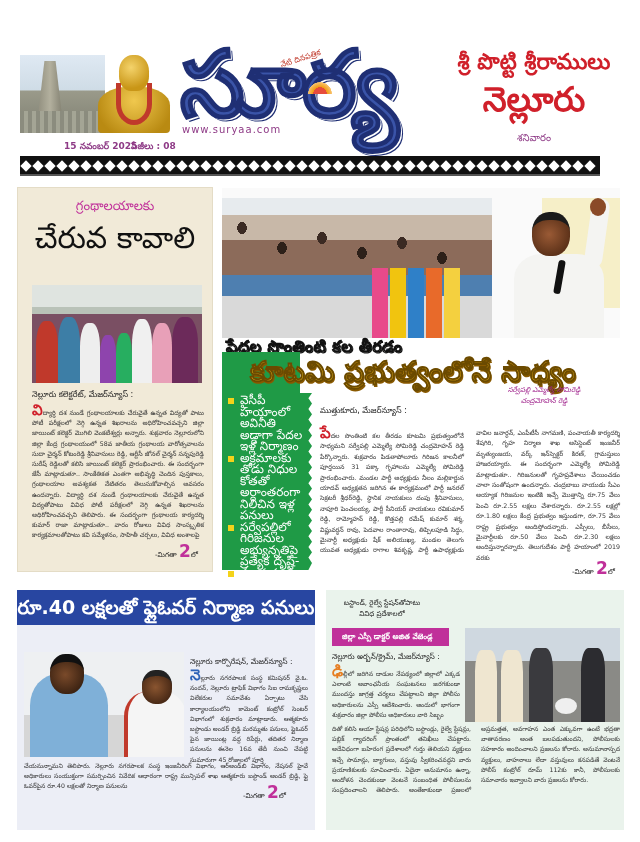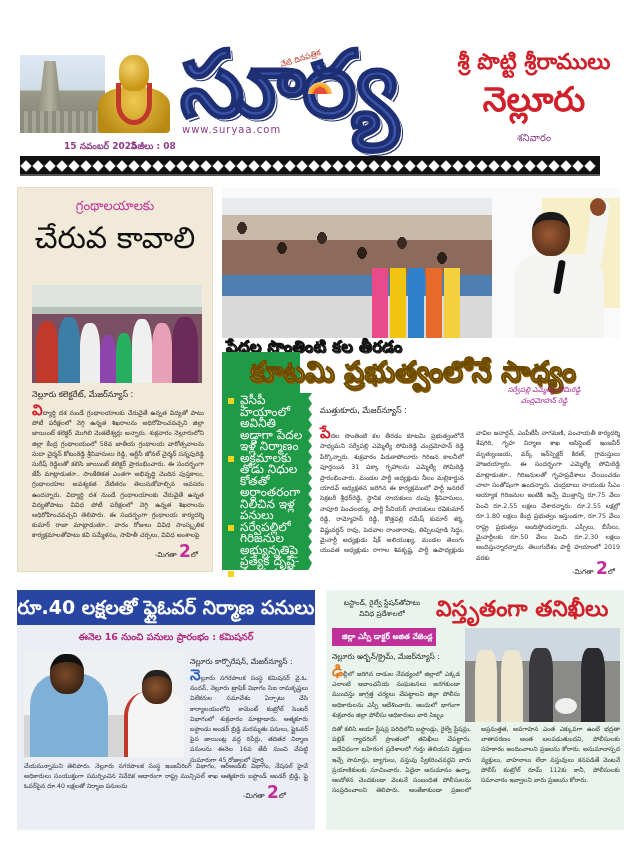--- a/index.html
+++ b/index.html
@@ -120,21 +120,21 @@
   .fly-photo .man2 .h { position: absolute; left: 14px; top: -22px; width: 30px; height: 34px; border-radius: 45%; background: radial-gradient(circle at 45% 40%, #8a5530, #4a2a16 70%); border-top: 6px solid #222; }
   .fly-dateline { position: absolute; left: 173px; top: 67px; font-size: 7.5px; color: #222; }
   .fly-body1 { position: absolute; left: 173px; top: 80px; width: 118px; font-size: 6.2px; line-height: 10.2px; color: #333; text-align: justify; }
   .fly-body2 { position: absolute; left: 7px; top: 171px; width: 284px; font-size: 6.2px; line-height: 10.2px; color: #333; text-align: justify; }
   .fly .cont { left: 226px; top: 192px; }
 
   
   .pol { position: absolute; left: 326px; top: 590px; width: 298px; height: 240px; background: #eaf3ec; }
   .pol-kicker { position: absolute; left: 6px; top: 8px; width: 100px; text-align: center; font-size: 7px; line-height: 11px; color: #222; }
   .pol-head { position: absolute; left: 110px; top: 2px; font-size: 22px; font-weight: bold; color: #d0202a; line-height: 34px; }
-  .pol-sub { position: absolute; left: 6px; top: 38px; width: 104px; height: 18px; background: #c0309a; color: #fff;
+  .pol-sub { position: absolute; left: 6px; top: 38px; width: 117px; height: 18px; background: #c0309a; color: #fff;
     font-size: 7.5px; font-weight: bold; line-height: 18px; padding-left: 10px; }
   .pol-photo { position: absolute; left: 139px; top: 38px; width: 155px; height: 94px; overflow: hidden;
     background: linear-gradient(180deg, #cfd8e0 0 35%, #8a8a86 35% 100%); }
   .pol-photo .cop { position: absolute; top: 22px; width: 22px; height: 72px; background: #efe6d0; border-radius: 30% 30% 0 0; }
   .pol-photo .civ { position: absolute; top: 20px; width: 24px; height: 74px; background: #3a3a3e; border-radius: 30% 30% 0 0; }
   .pol-photo .dog { position: absolute; left: 90px; top: 70px; width: 22px; height: 16px; background: #efefef; border-radius: 50%; }
   .pol-dateline { position: absolute; left: 6px; top: 62px; font-size: 7.5px; color: #222; }
   .pol-body1 { position: absolute; left: 6px; top: 76px; width: 128px; font-size: 6.2px; line-height: 10.2px; color: #333; text-align: justify; }
   .pol-body2 { position: absolute; left: 6px; top: 134px; width: 288px; column-count: 2; column-gap: 10px;
     font-size: 6.2px; line-height: 10.2px; color: #333; text-align: justify; }
@@ -288,21 +288,20 @@
 <p class="top-body">
   <span class="dropcap">పే</span><span>దల సొంతింటి కల తీరడం కూటమి ప్రభుత్వంలోనే సాధ్యమని సర్వేపల్లి ఎమ్మెల్యే సోమిరెడ్డి చంద్రమోహన్ రెడ్డి పేర్కొన్నారు. శుక్రవారం పిడతాపోలూరు గిరిజన కాలనీలో పూర్తయిన 31 పక్కా గృహాలను ఎమ్మెల్యే సోమిరెడ్డి ప్రారంభించారు. మండల పార్టీ అధ్యక్షుడు నీలం మల్లికార్జున యాదవ్ అధ్యక్షతన జరిగిన ఈ కార్యక్రమంలో పార్టీ జనరల్ సెక్రటరీ శ్రీధర్‌రెడ్డి, స్థానిక నాయకులు దంపు శ్రీనివాసులు, నాపూరి పెంచలయ్య, పార్టీ సీనియర్ నాయకులు రవికుమార్ రెడ్డి, రామ్మోహన్ రెడ్డి, కొత్తపల్లి రమేష్ కుమార్ శర్మ, విష్ణువర్ధన్ రావు, పెదవాల రాంతారావు, తిప్పిలపూడి సిద్ధు, మైనార్టీ అధ్యక్షుడు షేక్ అలియుఖ్య, మండల తెలుగు యువత అధ్యక్షుడు రాగాల శివకృష్ణ, పార్టీ ఉపాధ్యక్షుడు వావిల జనార్ధన్, ఎంపీటీసీ నాగమణి, పంచాయతీ కార్యదర్శి శేషగిరి, గృహ నిర్మాణ శాఖ అసిస్టెంట్ ఇంజనీర్ మృత్యుంజయ, వర్క్ ఇన్‌స్పెక్టర్ కిరణ్, గ్రామస్తులు హాజరయ్యారు. ఈ సందర్భంగా ఎమ్మెల్యే సోమిరెడ్డి మాట్లాడుతూ.. గిరిజనులతో గృహప్రవేశాలు చేయించడం చాలా సంతోషంగా ఉందన్నారు. చంద్రబాబు నాయుడు సీఎం అయ్యాక గిరిజనుల ఇంటికి ఇచ్చే మొత్తాన్ని రూ.75 వేలు పెంచి రూ.2.55 లక్షలు చేశారన్నారు. రూ.2.55 లక్షల్లో రూ.1.80 లక్షలు కేంద్ర ప్రభుత్వం ఇస్తుండగా, రూ.75 వేలు రాష్ట్ర ప్రభుత్వం అందిస్తోందన్నారు. ఎస్సీలు, బీసీలు, మైనార్టీలకు రూ.50 వేలు పెంచి రూ.2.30 లక్షలు అందిస్తున్నారన్నారు. తెలుగుదేశం పార్టీ హయాంలో 2019 వరకు</span>
 </p>
 <div class="cont top-cont">
   <span>-మిగతా</span>
   <b>2</b><span>లో</span>
 </div>
 
 <article class="fly">
   <h2 class="fly-head">రూ.40 లక్షలతో ఫ్లైఓవర్ నిర్మాణ పనులు</h2>
-  <div class="fly-sub">ఈనెల 16 నుంచి పనులు ప్రారంభం : కమిషనర్</div>
   <div class="fly-photo">
     <div class="man1">
         <div class="h"></div>
       </div>
     <div class="man2">
         <div class="h"></div>
       </div>
   </div>
   <div class="fly-dateline">నెల్లూరు కార్పొరేషన్, మేజర్‌న్యూస్ :</div>
   <p class="fly-body1">
@@ -313,21 +312,20 @@
     <span>-మిగతా</span>
     <b>2</b><span>లో</span>
   </div>
 </article>
 
 <article class="pol">
   <div class="pol-kicker">
     <div>బస్టాండ్, రైల్వే స్టేషన్‌తోపాటు</div>
     <div>వివిధ ప్రదేశాలలో</div>
   </div>
-  <h2 class="pol-head">విస్తృతంగా తనిఖీలు</h2>
   <div class="pol-sub">జిల్లా ఎస్పీ డాక్టర్ అజిత వేజెండ్ల</div>
   <div class="pol-photo">
     <div class="cop" style="left:10px;"></div>
     <div class="cop" style="left:36px;"></div>
     <div class="civ" style="left:64px;"></div>
     <div class="civ" style="left:116px;background:#2c2c30;"></div>
     <div class="dog"></div>
   </div>
   <div class="pol-dateline">నెల్లూరు అర్బన్/క్రైమ్, మేజర్‌న్యూస్ :</div>
   <p class="pol-body1">

